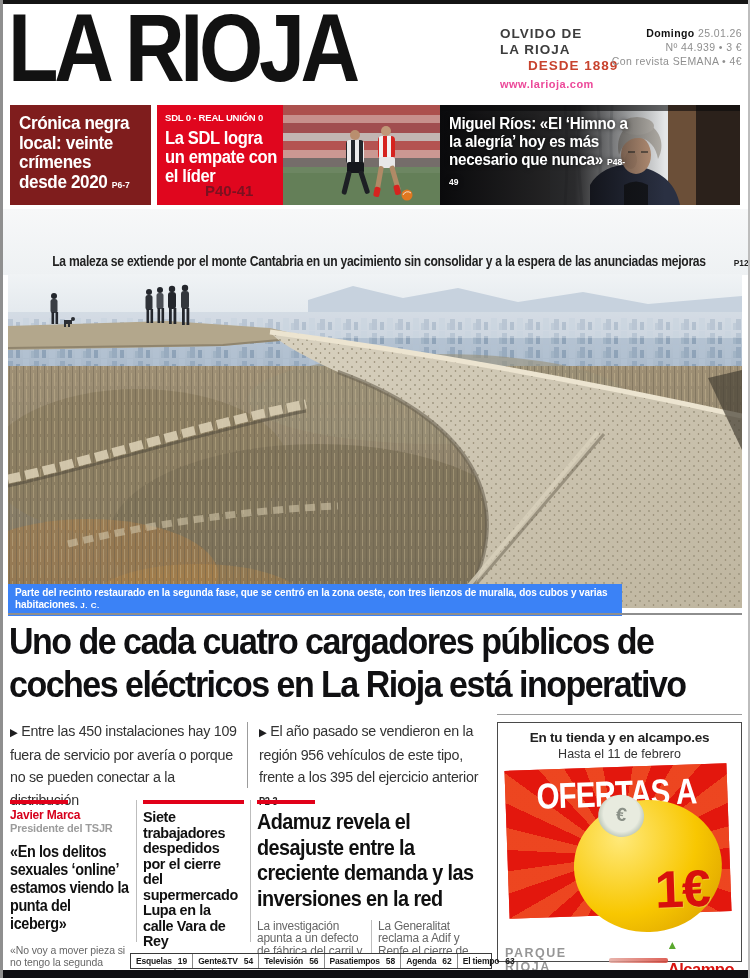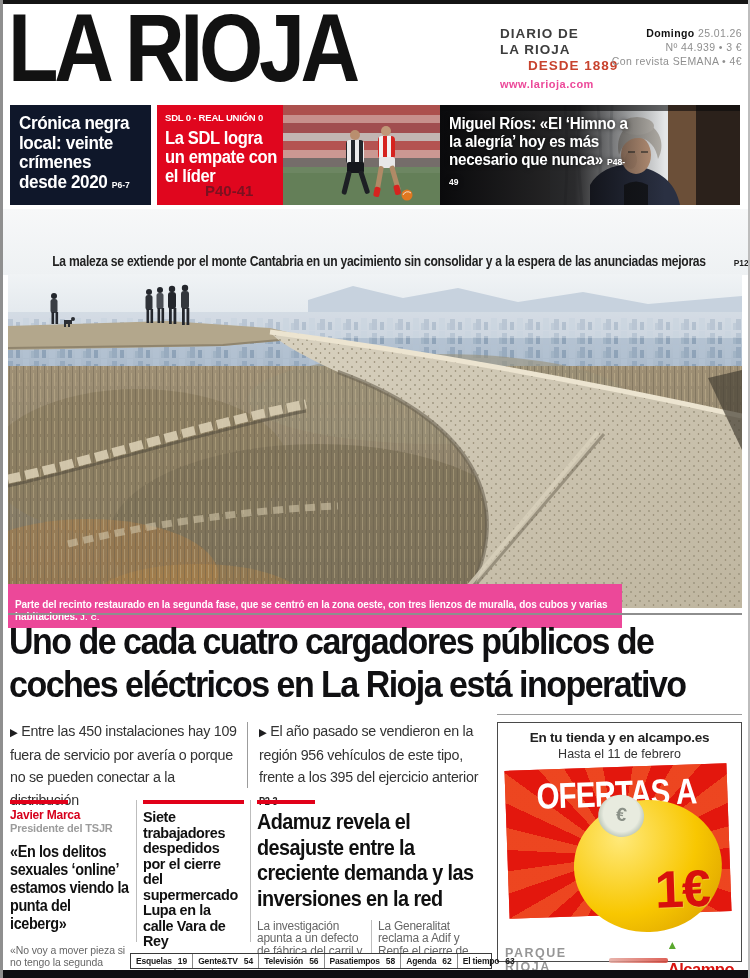--- a/index.html
+++ b/index.html
@@ -13,41 +13,41 @@
 
   
   .logo{left:8px;top:2px;font-size:96px;font-weight:900;color:#121212;letter-spacing:-5px;transform:scaleX(.86);transform-origin:left top;line-height:92px;white-space:nowrap;}
   .tagline{left:500px;top:26px;font-size:13.5px;font-weight:700;letter-spacing:1px;color:#3d3d3d;line-height:16px;}
   .tagline .red{color:#c8432e;padding-left:28px;}
   .site{left:500px;top:78px;font-size:11px;font-weight:700;color:#ec4899;letter-spacing:.5px;}
   .edition{left:470px;top:26px;width:272px;text-align:right;font-size:10.5px;color:#8f8f8f;line-height:14px;letter-spacing:.4px;}
   .edition b{color:#111;font-weight:800;}
 
   
-  .promo-crime{left:10px;top:105px;width:141px;height:100px;background:#0f172a;color:#fff;padding:9px 9px;box-sizing:border-box;}
+  .promo-crime{left:10px;top:105px;width:141px;height:100px;background:#7f1d1d;color:#fff;padding:9px 9px;box-sizing:border-box;}
   .promo-crime .t{font-size:18px;font-weight:800;line-height:19.5px;letter-spacing:-.4px;transform:scaleX(.95);transform-origin:left top;width:130px;}
   .pg-small{font-size:9px;font-weight:800;letter-spacing:0;}
   .promo-foot{left:157px;top:105px;width:283px;height:100px;display:flex;}
   .promo-foot .txt{width:126px;background:#e0061e;color:#fff;padding:7px 8px;box-sizing:border-box;position:relative;}
   .promo-foot .kick{font-size:9.5px;font-weight:800;letter-spacing:-.2px;white-space:nowrap;}
   .promo-foot .t{margin-top:6px;font-size:18px;font-weight:800;line-height:19px;letter-spacing:-.4px;transform:scaleX(.92);transform-origin:left top;width:122px;}
   .promo-foot .pg{position:absolute;left:8px;bottom:6px;color:#7c1120;font-size:15px;font-weight:800;padding-left:40px;}
   .promo-foot .photo{width:157px;height:100px;}
   .promo-int{left:440px;top:105px;width:300px;height:100px;overflow:hidden;}
   .promo-int svg{position:absolute;left:0;top:0;}
   .promo-int .t{position:absolute;left:9px;top:10px;width:190px;color:#fff;font-size:16px;font-weight:800;line-height:18px;letter-spacing:-.3px;transform:scaleX(.95);transform-origin:left top;text-shadow:0 0 6px rgba(0,0,0,.8);}
 
   
   .feat-bg{left:0;top:209px;width:750px;height:66px;background:linear-gradient(#f7f8f9,#eef1f3);}
   .feat-h{left:0;top:216px;width:750px;text-align:center;}
   .feat-h span{display:inline-block;font-size:32px;font-weight:900;color:#17171a;letter-spacing:-1px;transform:scaleX(.72);transform-origin:center top;white-space:nowrap;}
   .feat-sub{left:0;top:252px;width:750px;text-align:center;color:#222;}
   .feat-sub span{display:inline-block;font-size:14px;font-weight:700;letter-spacing:-.3px;transform:scaleX(.93);transform-origin:center top;white-space:nowrap;}
   .photo-main{left:8px;top:274px;width:734px;height:334px;}
-  .caption{left:8px;top:584px;max-width:600px;background:#ec4899;color:#fff;font-size:10px;font-weight:700;letter-spacing:-.1px;padding:15px 7px 4px;line-height:12px;}
+  .caption{left:8px;top:584px;max-width:600px;background:#3b82f6;color:#fff;font-size:10px;font-weight:700;letter-spacing:-.1px;padding:3px 7px 4px;line-height:12px;}
   .caption .credit{font-size:8px;letter-spacing:.5px;}
   .rule{left:8px;top:613px;width:734px;height:2px;background:#8e8e8e;}
 
   
   .lead-h{left:9px;top:620px;width:778px;font-size:36px;font-weight:800;color:#101012;line-height:43px;letter-spacing:-1.6px;transform:scaleX(.944);transform-origin:left top;}
   .bullet-col{top:720px;width:252px;font-size:15.5px;line-height:22.5px;color:#333;letter-spacing:-.3px;transform:scaleX(.92);transform-origin:left top;}
   .bullet-col .arrow{color:#1d1d1f;font-size:11px;}
   .bullet-col b{font-size:10px;color:#222;}
   .b1{left:10px;} .b2{left:259px;}
   .vdiv-bullets{left:247px;top:722px;width:1px;height:66px;background:#9c9c9c;}
@@ -97,21 +97,21 @@
   .idx-item .dots{flex:1;border-bottom:2px dotted #555;margin:0 3px 3px;}
   .idx-item .num{font-weight:800;}
 </style>
 </head>
 <body>
 
 <div class="paper">
 
   <div class="abs logo">LA RIOJA</div>
   <div class="abs tagline">
-    <div>DIARIO DE</div>
+    <div>OLVIDO DE</div>
     <div>LA RIOJA</div>
     <div class="red">DESDE 1889</div>
   </div>
   <div class="abs site">www.larioja.com</div>
   <div class="abs edition">
     <div><b>Domingo</b> <span>25.01.26</span></div>
     <div>Nº 44.939 • 3 €</div>
     <div>Con revista SEMANA • 4€</div>
   </div>
 

